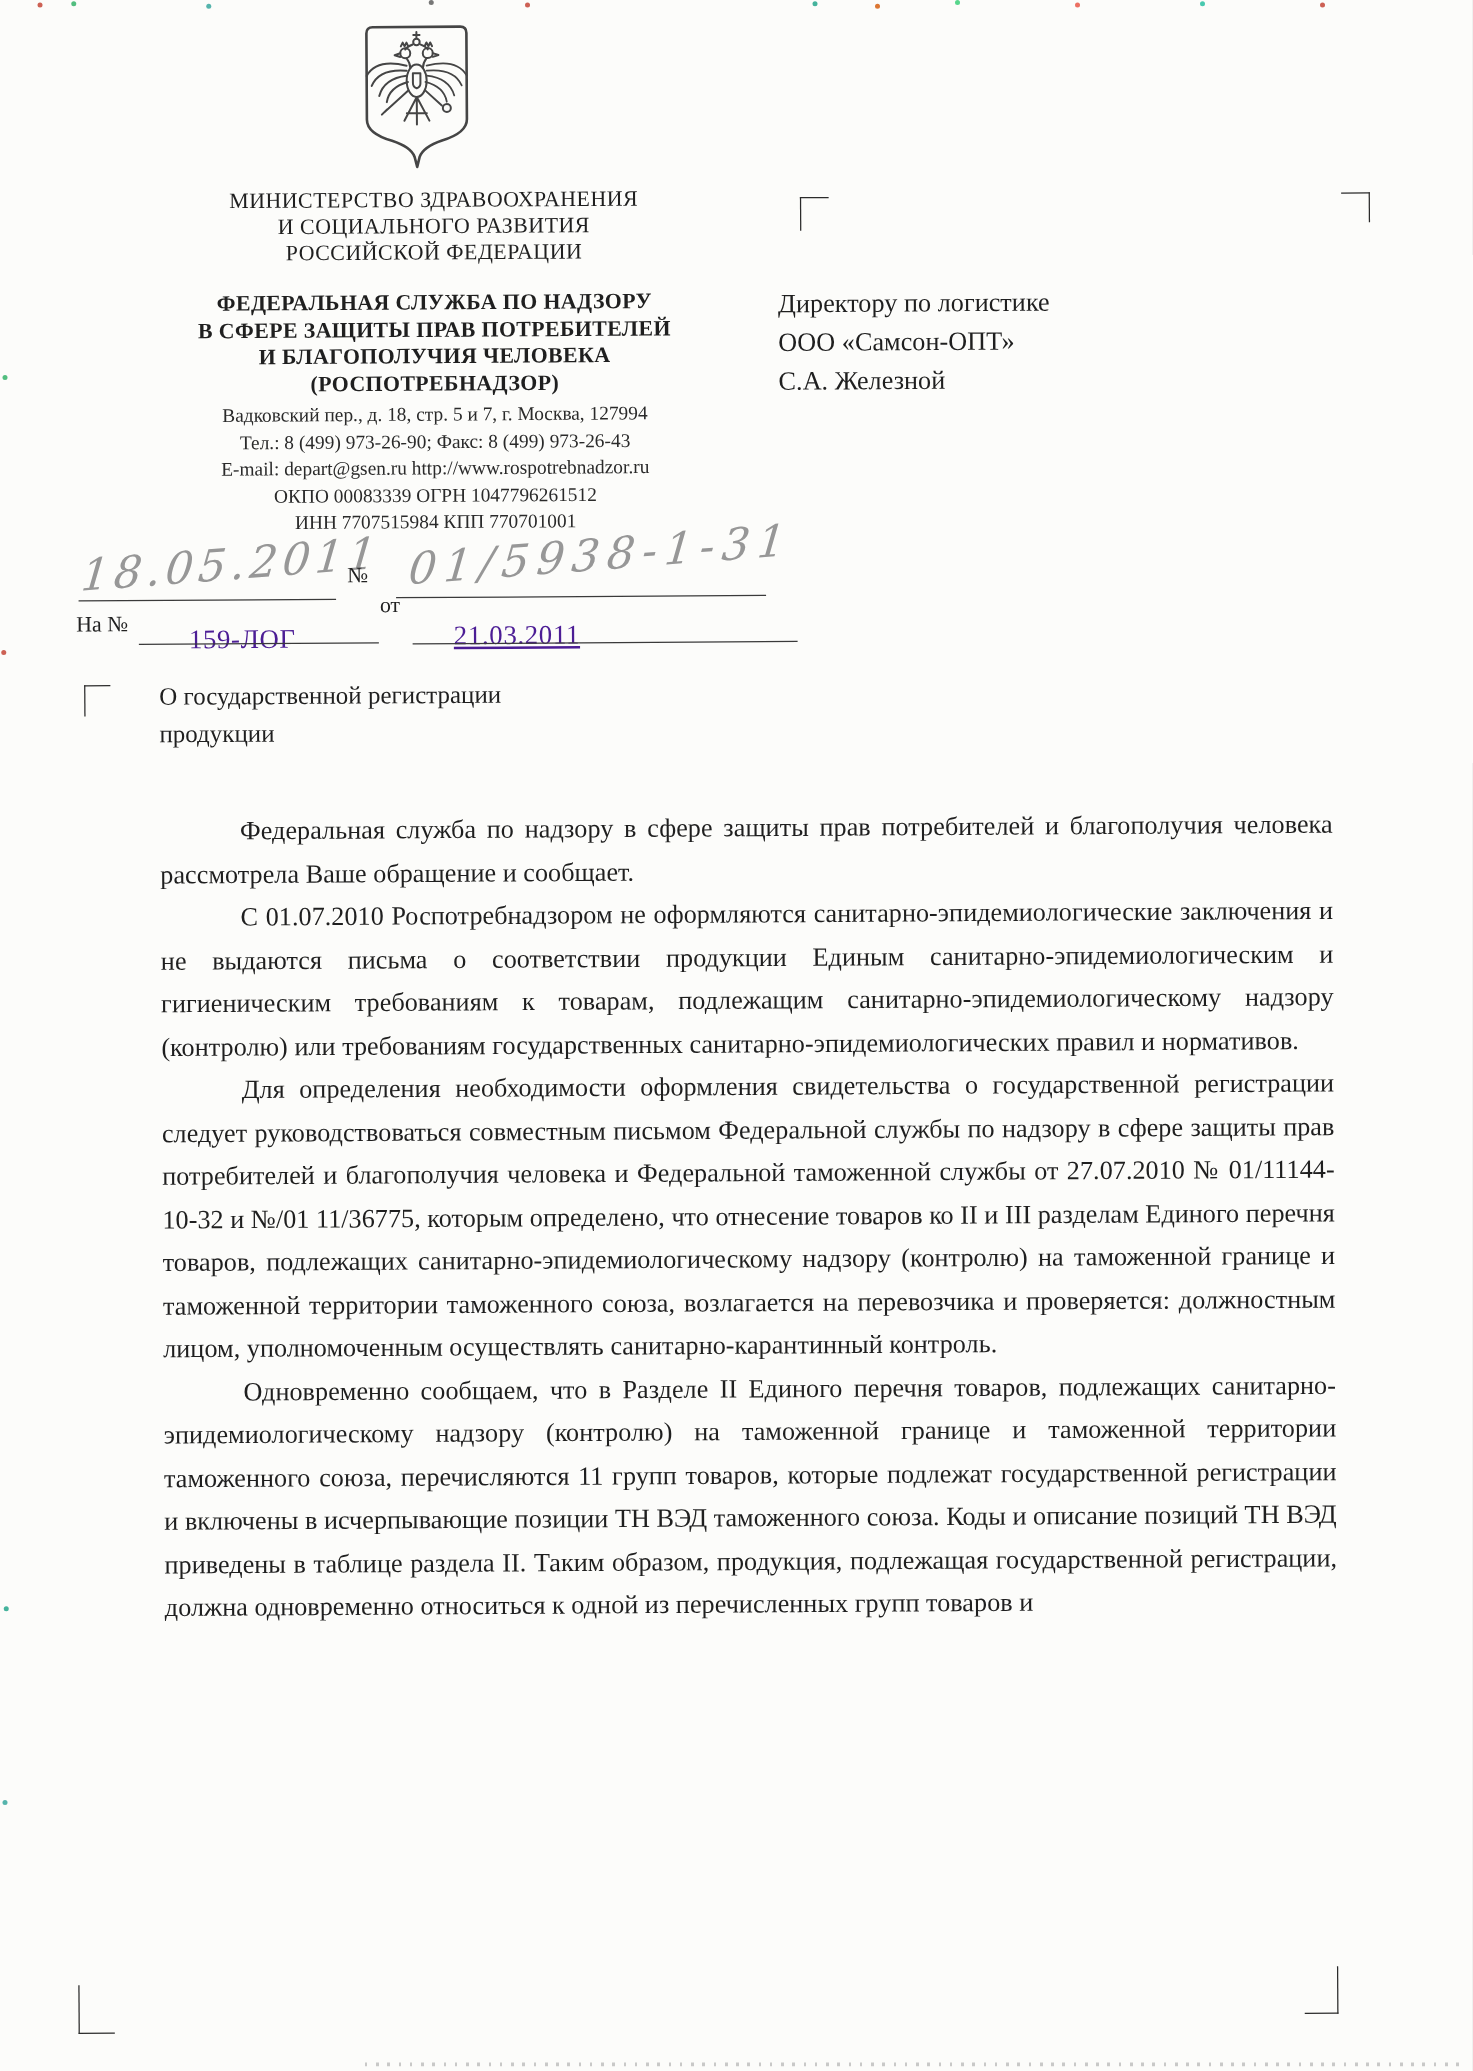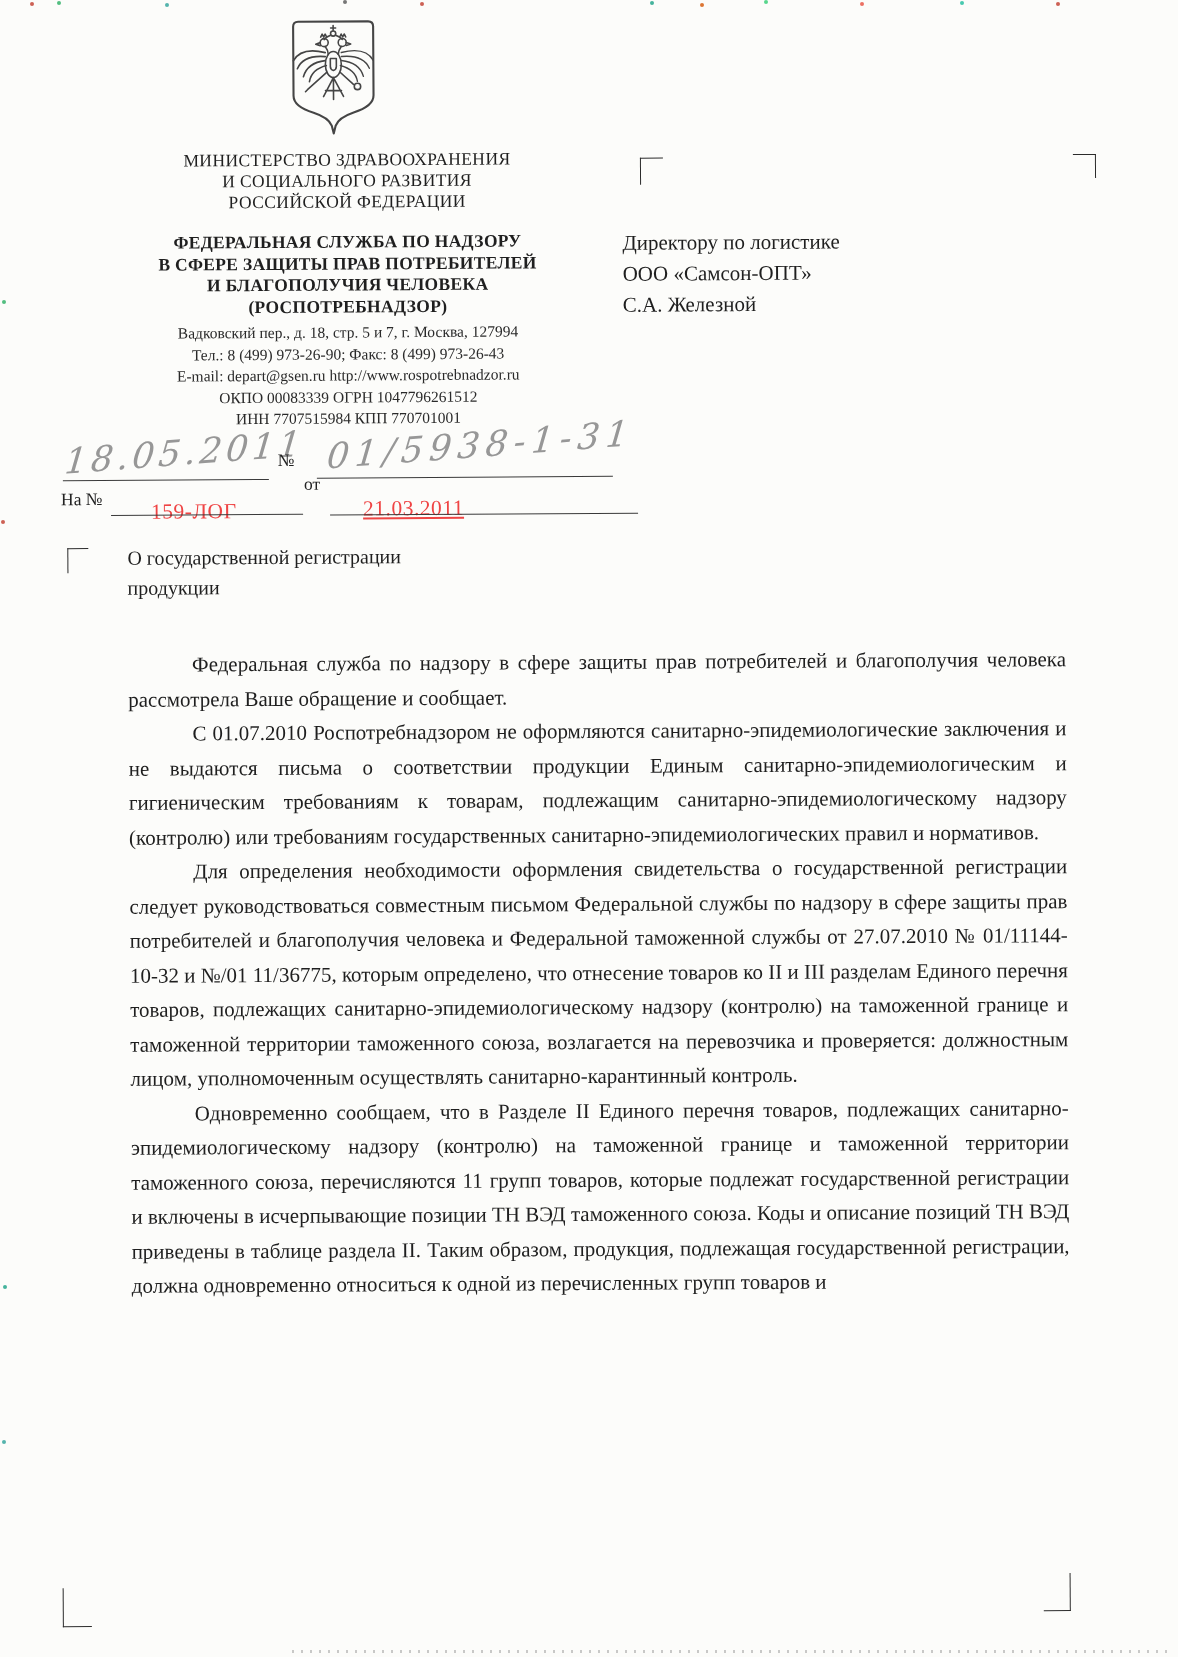--- a/index.html
+++ b/index.html
@@ -47,21 +47,21 @@
   .hand-num{left:328px;top:424px;font-size:35px;letter-spacing:6px;}
   .refline{position:absolute;border-top:1.6px solid #3a3a3a;}
   .rl1{left:64px;top:477px;width:206px;}
   .rl2{left:318px;top:476px;width:296px;}
   .rl3{left:112px;top:512px;width:192px;}
   .rl4{left:331px;top:513px;width:308px;}
   .reflabel{position:absolute;font-size:17.5px;color:#222;}
   .lbl-no{left:279px;top:448px;}
   .lbl-na{left:62px;top:486px;}
   .lbl-ot{left:305px;top:472px;}
-  .typed{position:absolute;font-size:21.5px;color:#ef4444;letter-spacing:.5px;text-align:right;}
+  .typed{position:absolute;font-size:21.5px;color:#4c1d95;letter-spacing:.5px;text-align:right;}
   .typed-in-num{left:152px;top:497px;}
   .typed-in-date{left:364px;top:495px;text-decoration:underline;}
 
   .subject{position:absolute;left:128px;top:540px;font-size:20px;line-height:30px;}
 
   
   .body-text{
     position:absolute;left:128px;top:645px;width:938px;
     font-size:21px;line-height:34.5px;
     text-align:justify;

